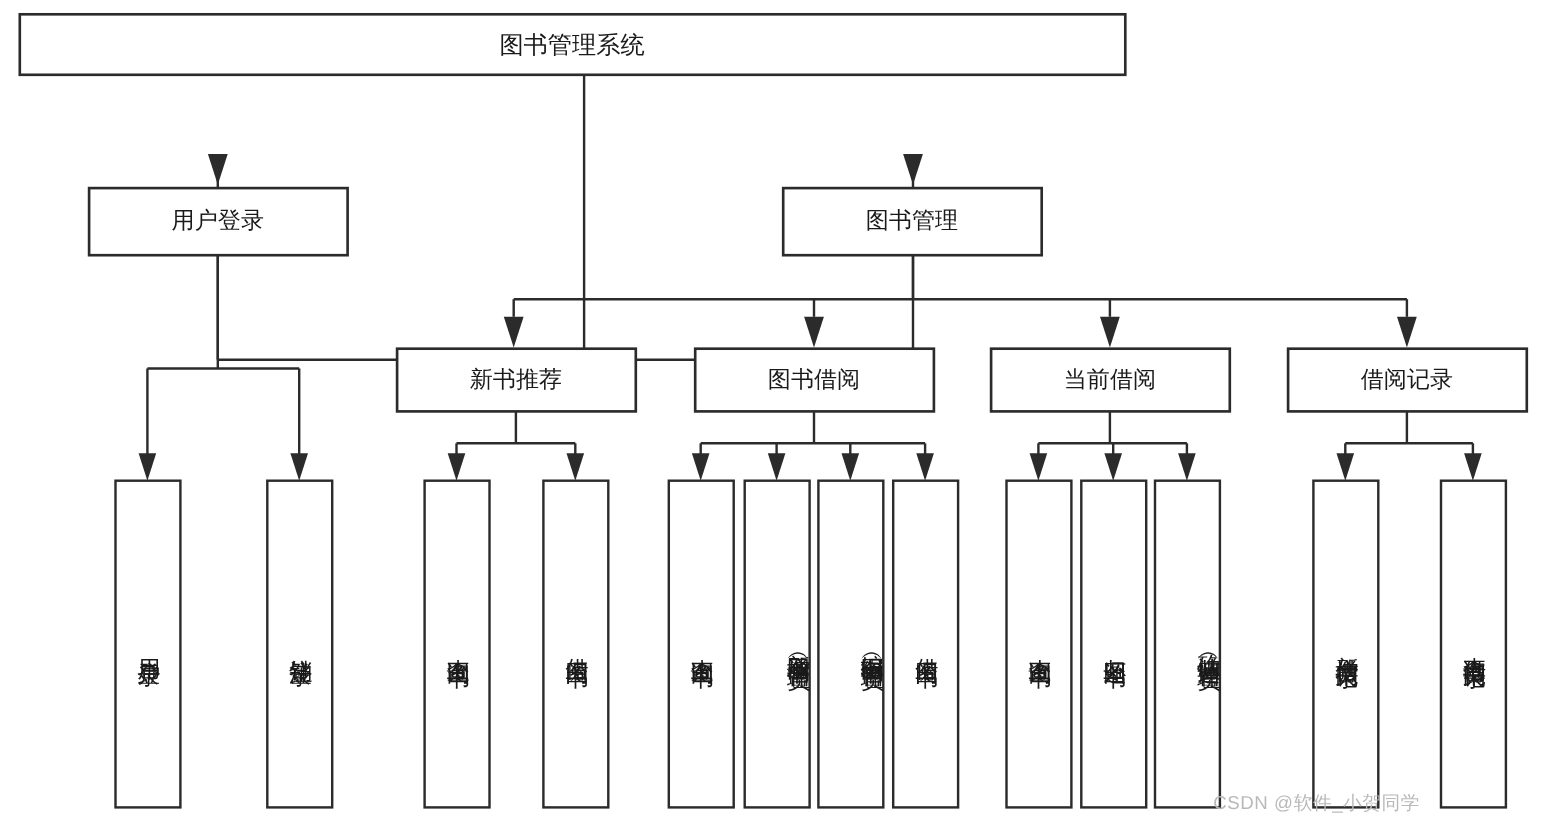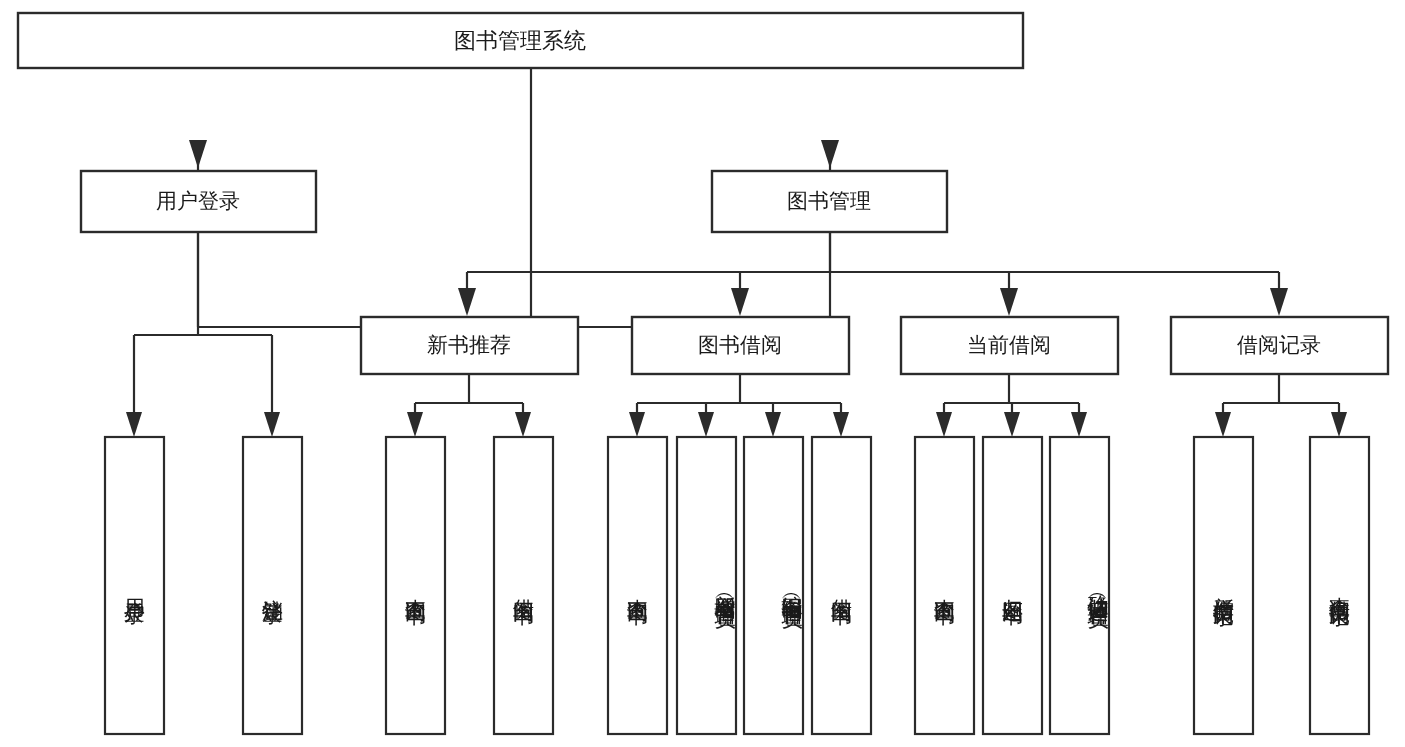--- a/index.html
+++ b/index.html
@@ -233,14 +233,15 @@
   <div class="leaf-label-wrap" style="left:744px; top:442px; width:59px; height:290px; align-items:flex-start;">编辑图书（管理员）</div>
   <div class="leaf-label-wrap" style="left:812px; top:437px; width:59px; height:297px;">借阅图书</div>
 
   <div class="leaf-label-wrap" style="left:915px; top:437px; width:59px; height:297px;">查询图书</div>
   <div class="leaf-label-wrap" style="left:983px; top:437px; width:59px; height:297px;">归还图书</div>
   <div class="leaf-label-wrap" style="left:1050px; top:442px; width:59px; height:290px; align-items:flex-start;">确认归还（管理员）</div>
 
   <div class="leaf-label-wrap" style="left:1194px; top:437px; width:59px; height:297px;">新增借阅记录</div>
   <div class="leaf-label-wrap" style="left:1310px; top:437px; width:59px; height:297px;">查询借阅记录</div>
 
+  <div class="watermark">CSDN @软件_小贺同学</div>
 
 </div>
 
 </body></html>

